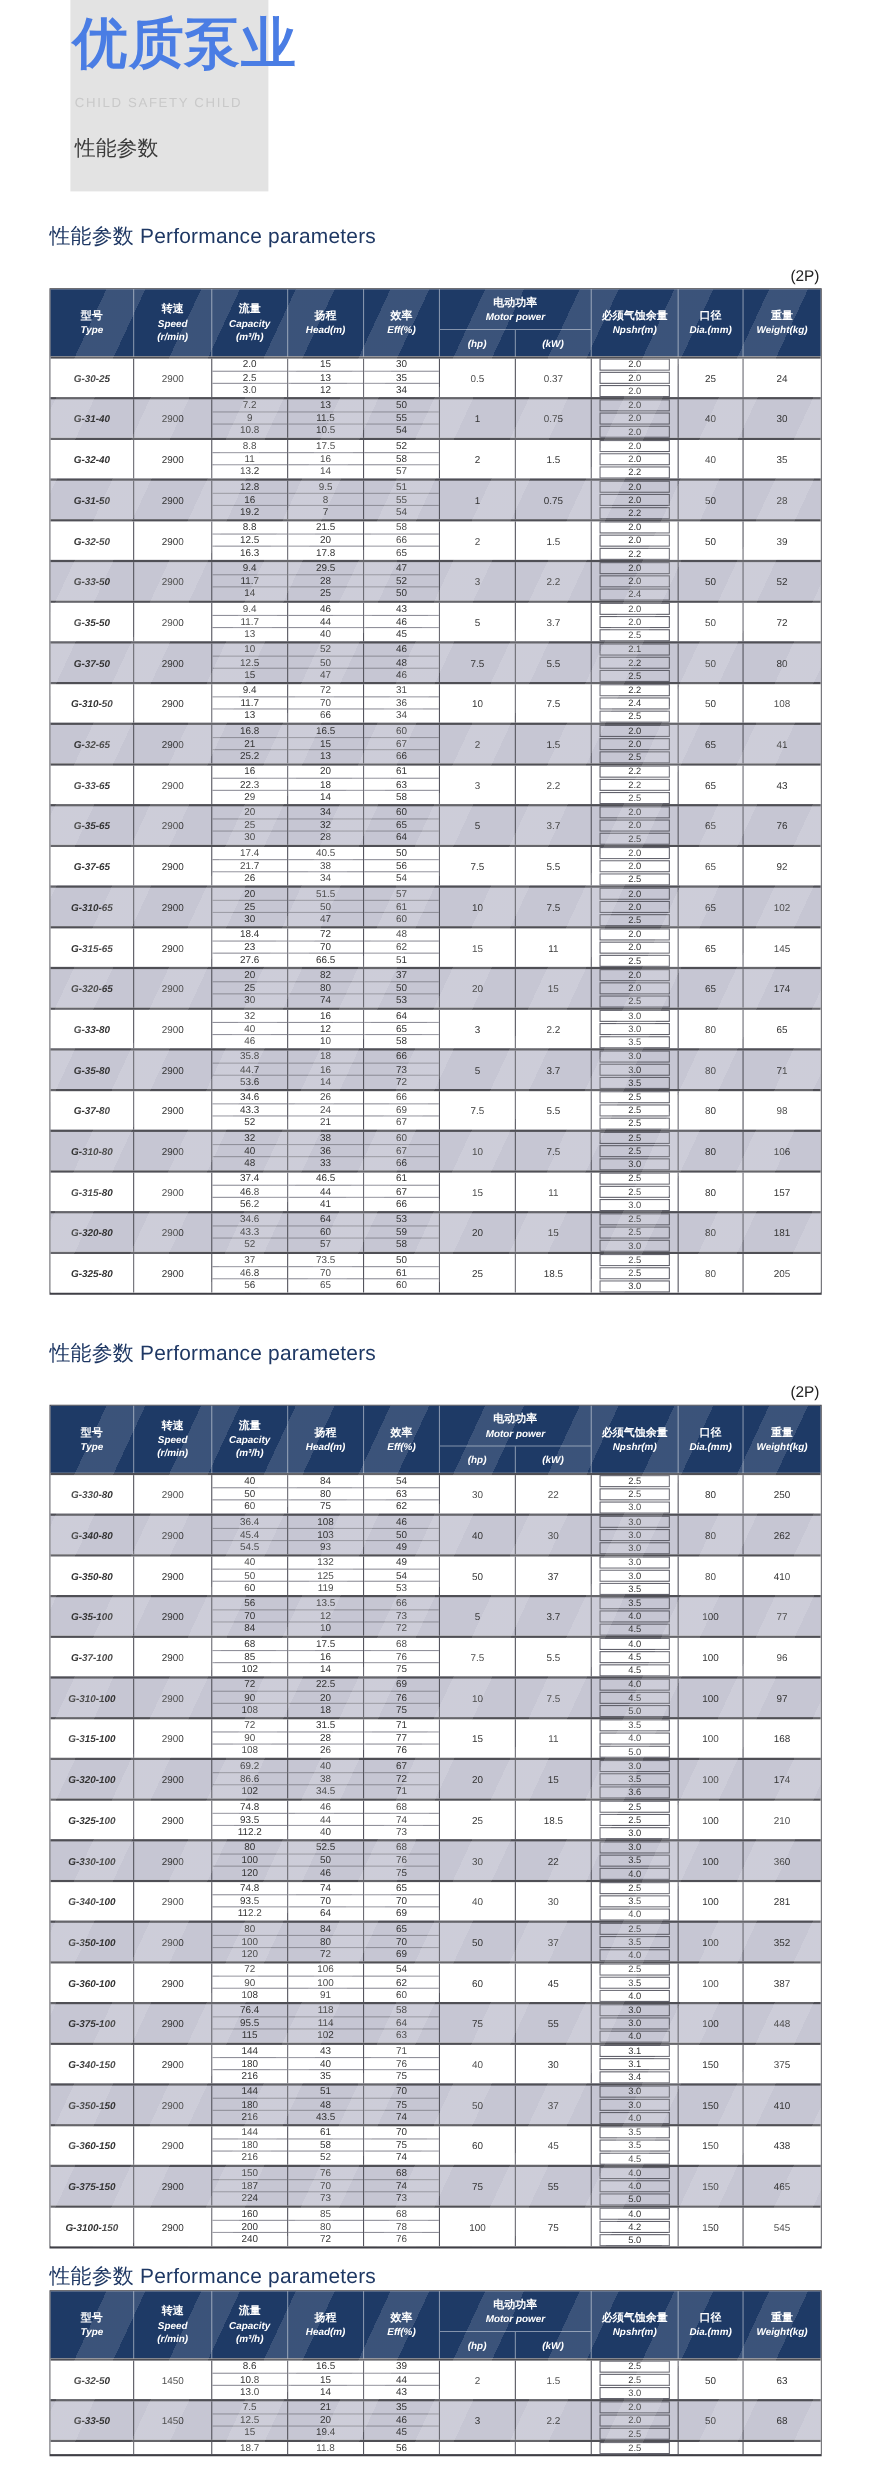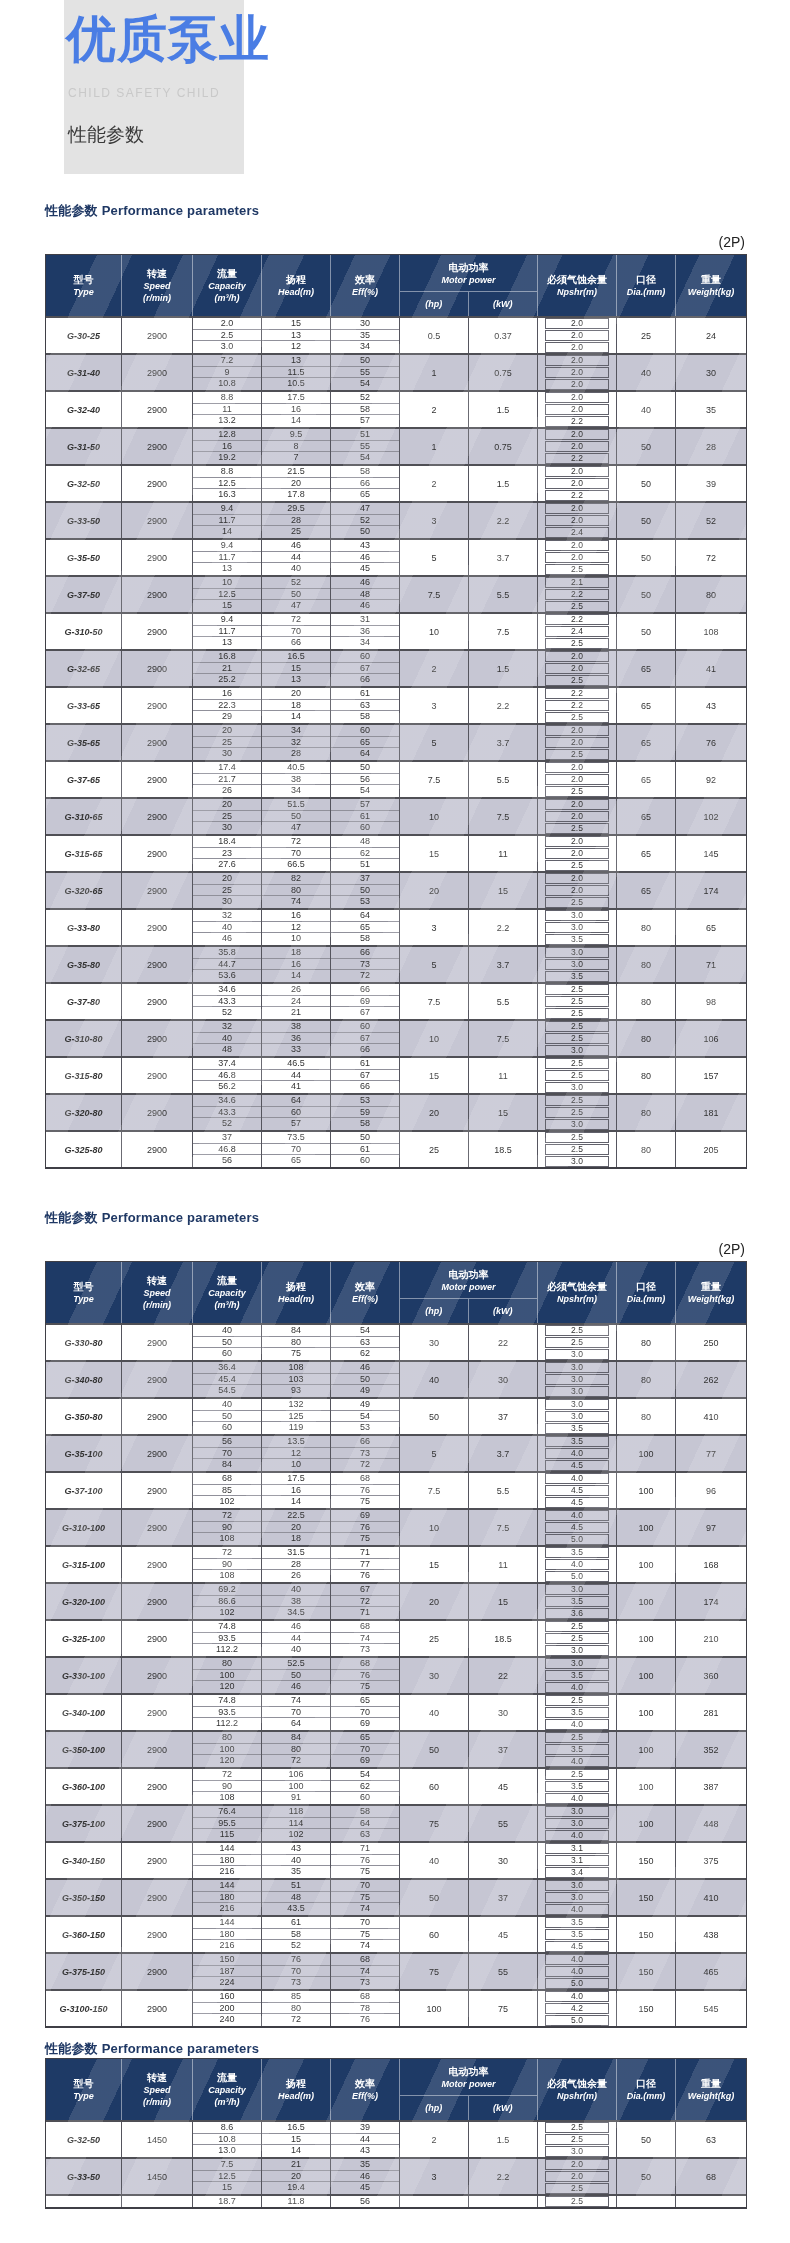--- a/index.html
+++ b/index.html
@@ -29,21 +29,21 @@
   }
   .brand-tab {
     position: absolute; left: 4px; top: 122px;
     font-size: 19px; color: #3a3a3a;
   }
   
   .content { margin-left: 45px; width: 702px; }
   .section.sec1 { margin-top: 28px; }
   .section.sec2 { margin-top: 40px; }
   .section.sec3 { margin-top: 12px; }
-  .section-title { font-size: 13px; font-weight: 700; color: #1f3864; letter-spacing: 0.2px; }
+  .section-title { font-size: 19px; font-weight: 400; color: #1f3864; letter-spacing: 0.2px; }
   .pole-label { margin: 14px 2px 4px 0; text-align: right; font-size: 14px; color: #222222; }
   
   .ptable {
     position: relative;
     width: 702px;
     border: 1px solid #3f3f46;
     border-bottom-width: 2px;
     background: #ffffff;
   }
   .ptable::after {

